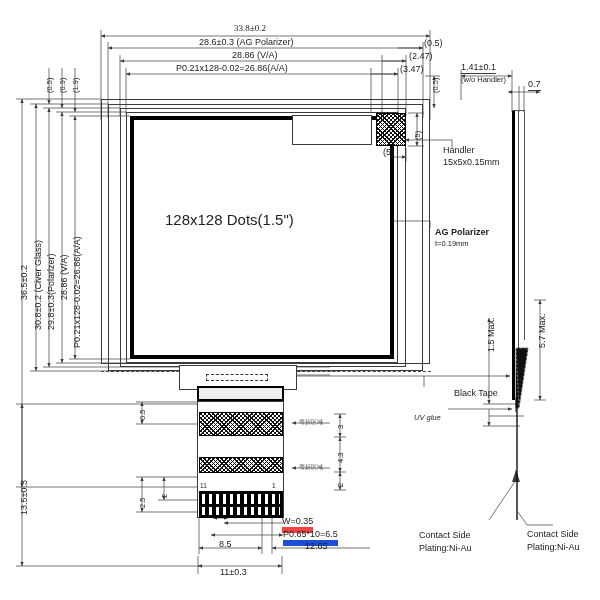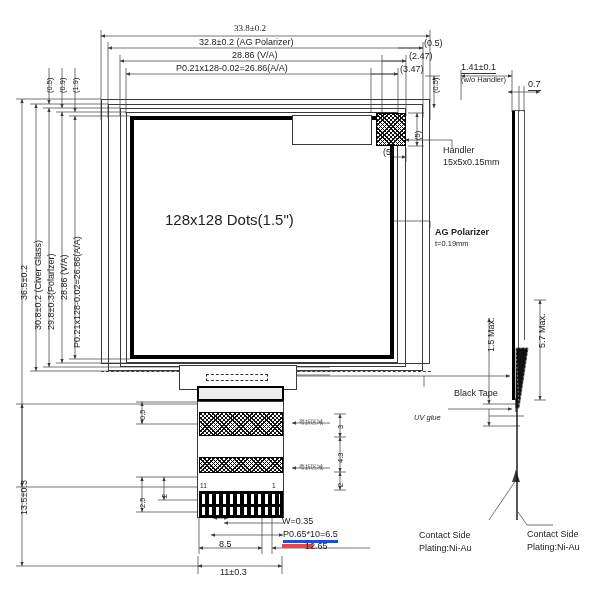--- a/index.html
+++ b/index.html
@@ -221,21 +221,21 @@
   <div class="ln h thin" style="left:512px;top:110px;width:13px;"></div>
 
   <svg class="ov">
     <polygon points="516,348 528,348 519,408 516,408" fill="#111" stroke="#111" stroke-width="0.6"></polygon>
     <polygon points="516,348 528,348 519,408" fill="none" stroke="#fff" stroke-width="0.5" stroke-dasharray="2 2"></polygon>
     <line x1="517" y1="408" x2="517" y2="520" stroke="#111" stroke-width="1.4"></line>
     <line x1="516" y1="398" x2="516" y2="412" stroke="#111" stroke-width="1"></line>
   </svg>
 
   <div class="t" style="left:234px;top:24px;font-family:Liberation Serif, serif;">33.8±0.2</div>
-  <div class="t" style="left:199px;top:38px;">32.8±0.2 (AG Polarizer)</div>
+  <div class="t" style="left:199px;top:38px;">28.6±0.3 (AG Polarizer)</div>
   <div class="t" style="left:232px;top:51px;">28.86 (V/A)</div>
   <div class="t" style="left:176px;top:64px;">P0.21x128-0.02=26.86(A/A)</div>
 
   <div class="t sm vt" style="left:46px;top:93px;">(0.5)</div>
   <div class="t sm vt" style="left:59px;top:93px;">(0.9)</div>
   <div class="t sm vt" style="left:72px;top:93px;">(1.9)</div>
 
   <div class="t" style="left:424px;top:39px;">(0.5)</div>
   <div class="t" style="left:409px;top:52px;">(2.47)</div>
   <div class="t" style="left:400px;top:65px;">(3.47)</div>
@@ -274,20 +274,20 @@
   <div class="t cn" style="left:299px;top:464px;">弯折区域</div>
   <div class="t sm vt" style="left:337px;top:429px;">3</div>
   <div class="t sm vt" style="left:337px;top:463px;">4.3</div>
   <div class="t sm vt" style="left:337px;top:487px;">2</div>
   <div class="t sm vt" style="left:139px;top:420px;">0.5</div>
   <div class="t sm vt" style="left:139px;top:508px;">2.5</div>
   <div class="t sm vt" style="left:161px;top:498px;">2</div>
   <div class="t xs" style="left:200px;top:483px;">11</div>
   <div class="t xs" style="left:272px;top:483px;">1</div>
   <div class="t" style="left:282px;top:517px;
-       border-bottom:4px solid #ef4444;padding-bottom:18px;text-align:center;">W=0.35</div>
+       border-bottom:6px solid #ef4444;padding-bottom:1px;text-align:center;">W=0.35</div>
   <div class="t" style="left:283px;top:530px;
-       border-bottom:3px solid #1d4ed8;padding-bottom:1px;">P0.65*10=6.5</div>
+       border-bottom:6px solid #1d4ed8;padding-bottom:1px;">P0.65*10=6.5</div>
   <div class="t" style="left:305px;top:542px;">12.65</div>
   <div class="t" style="left:219px;top:540px;">8.5</div>
   <div class="t" style="left:220px;top:568px;">11±0.3</div>
 
 </div>
 
 </body></html>

